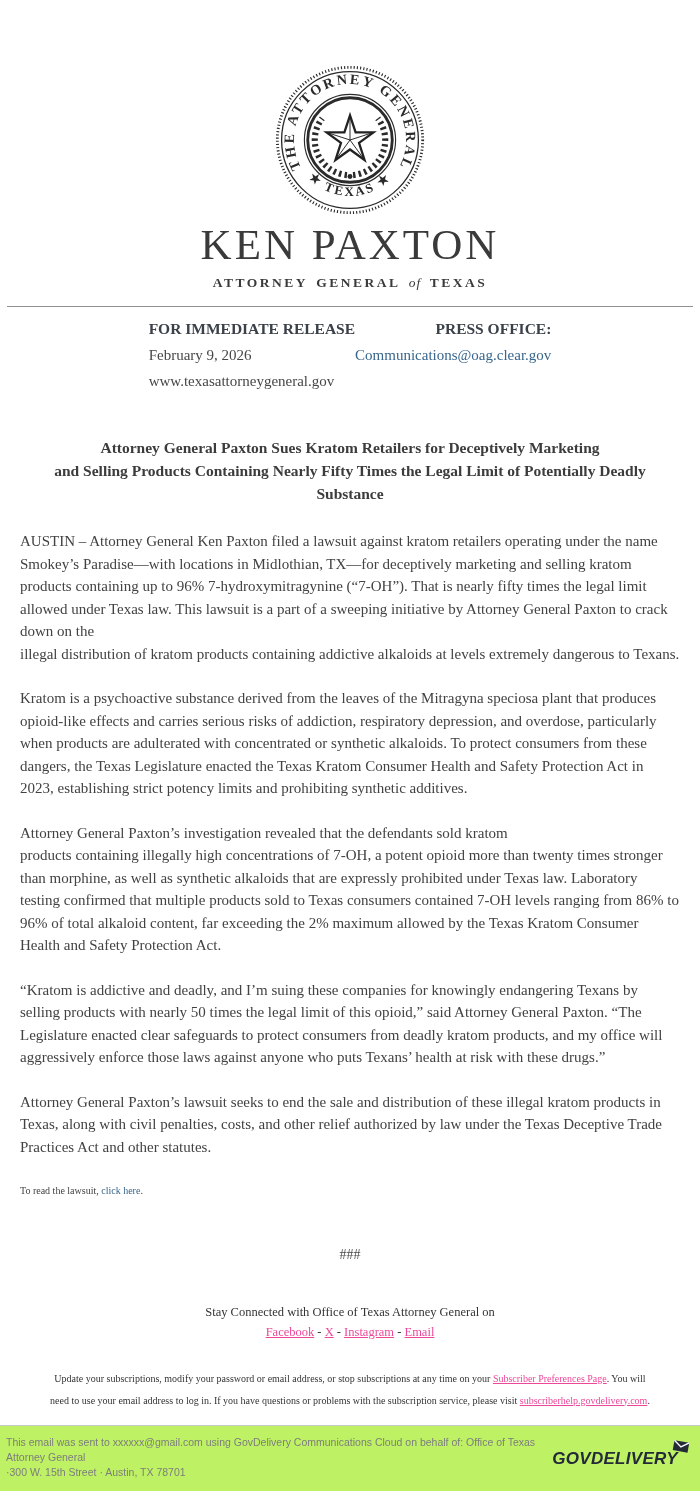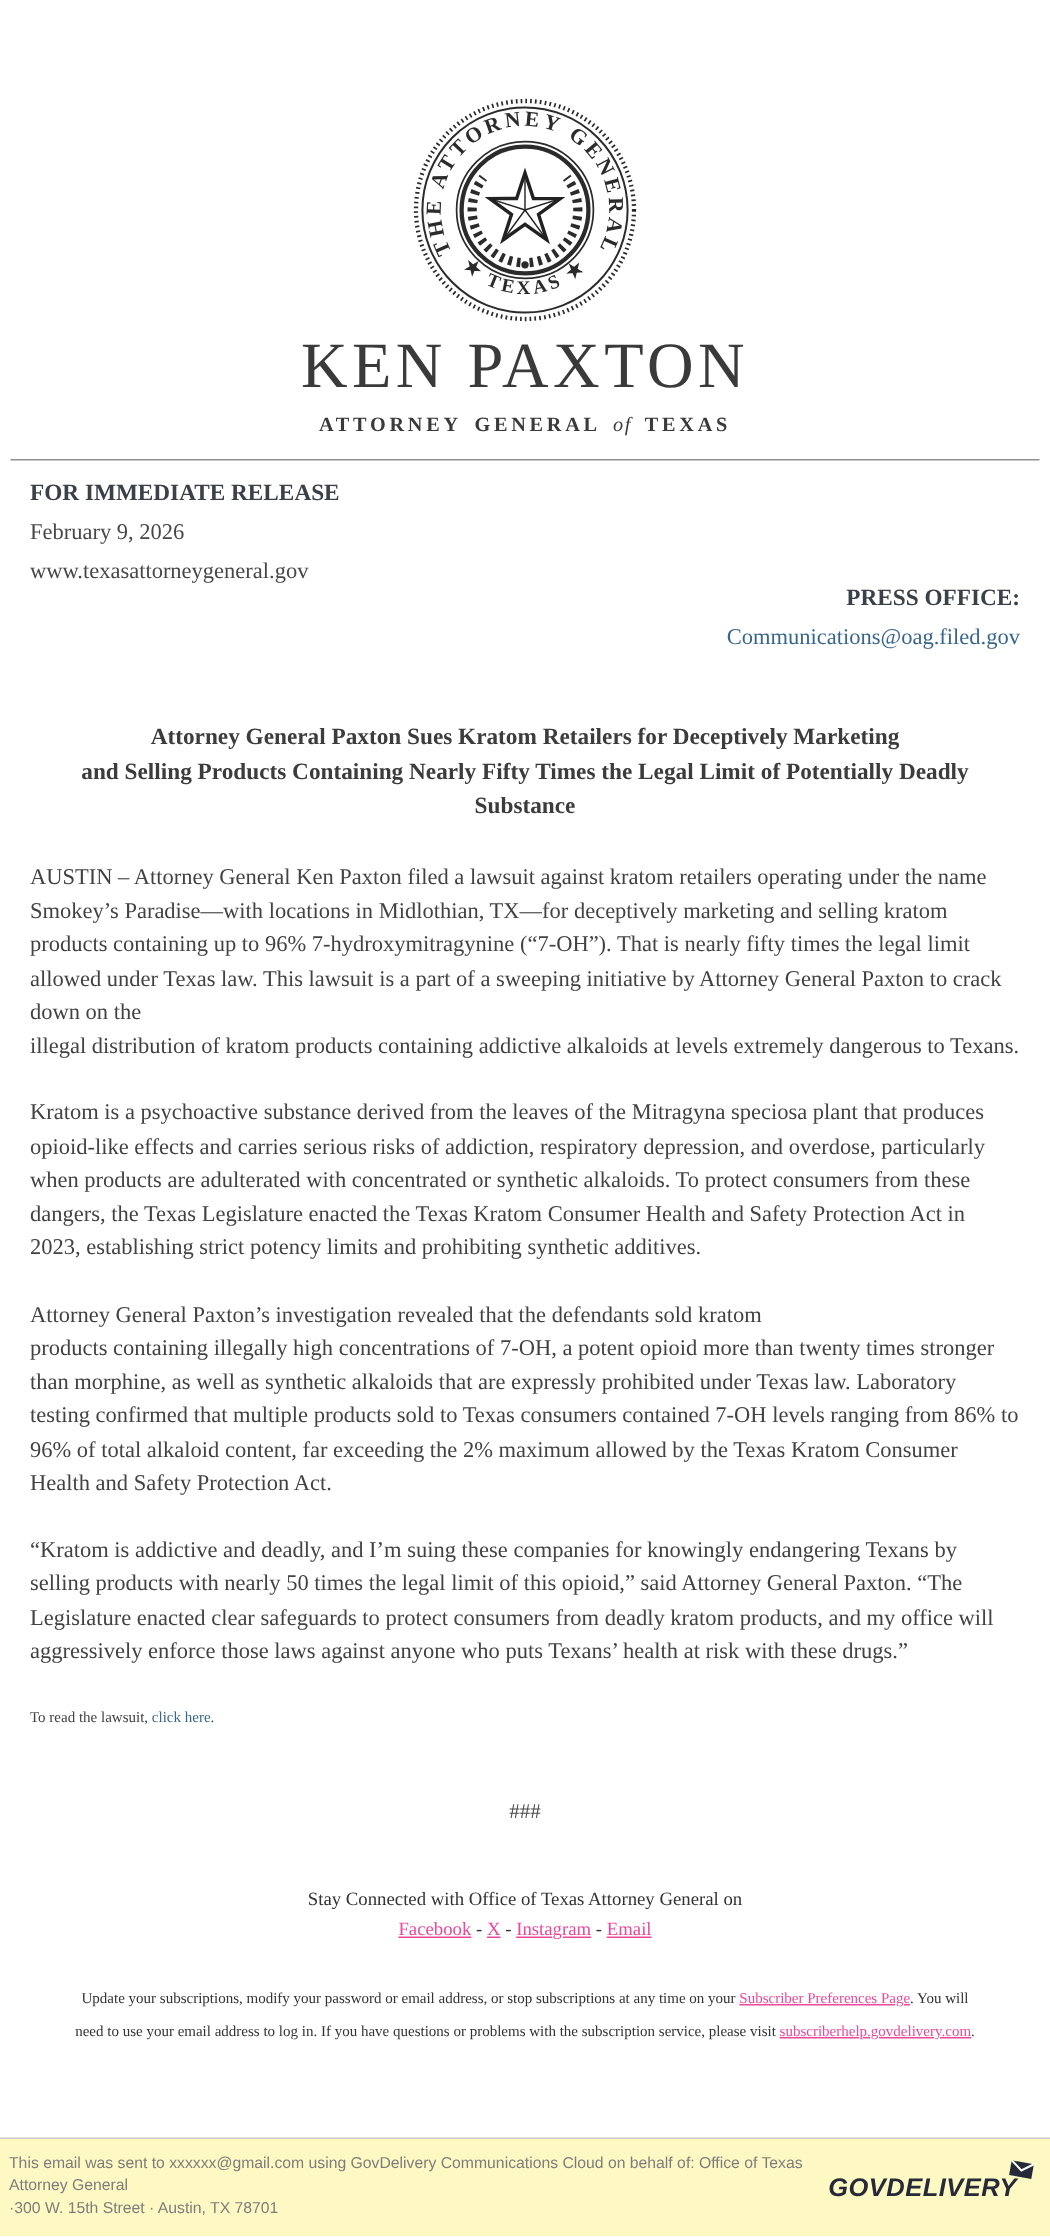--- a/index.html
+++ b/index.html
@@ -19,21 +19,21 @@
   }
   .brand-title{
     font-size:13.5px;letter-spacing:2.5px;word-spacing:3px;color:#3a3a3a;
     margin-top:6px;font-weight:bold;
   }
   .brand-title em{font-style:italic;font-weight:normal;letter-spacing:1px;}
   .header-divider{
     border:none;border-top:1px solid #8f8f8f;margin:15px 7px 0 7px;height:0;
   }
   
-  .release-meta{display:flex;justify-content:center;padding:13px 20px 0 20px;flex-direction:column;}
+  .release-meta{display:flex;justify-content:center;padding:13px 20px 0 20px;}
   .meta-col-right{text-align:right;}
   .meta-label{font-weight:bold;font-size:15.5px;color:#3b4149;}
   .meta-line{font-size:15px;margin-top:9px;color:#474747;}
   .quiet-link{color:#38668c;text-decoration:none;cursor:pointer;}
   
   .headline{
     margin:46px auto 0 auto;width:650px;text-align:center;
     font-weight:bold;font-size:15.5px;line-height:23px;color:#3c3c3c;
     white-space:pre-line;
   }
@@ -46,21 +46,21 @@
   .connect{text-align:center;margin-top:42px;font-size:12.5px;color:#333;}
   .connect-links{margin-top:5px;font-size:12.5px;}
   .blue-link{color:#ec4899;text-decoration:underline;cursor:pointer;}
   .sep{color:#333;}
   .subscription{
     margin:28px auto 0 auto;width:610px;text-align:center;
     font-size:10px;line-height:22px;color:#333;
   }
   
   .footer-bar{
-    margin-top:auto;border-top:1px solid #c9c9c9;background:#fef9c3;
+    margin-top:auto;border-top:1px solid #c9c9c9;background:#bef264;
     padding:9px 8px 11px 6px;display:flex;justify-content:space-between;align-items:center;
     font-family:"Liberation Sans", sans-serif;font-size:10.5px;color:#7d7d7d;
   }
   .footer-text{width:575px;line-height:15px;}
   .gd-logo{
     position:relative;flex-shrink:0;margin-right:14px;margin-top:2px;
     font-family:"Liberation Sans", sans-serif;font-style:italic;font-weight:bold;
     font-size:17px;letter-spacing:0.3px;color:#252a38;
   }
   .gd-envelope{position:absolute;top:-10px;right:-13px;}
@@ -109,36 +109,37 @@
 
   <div class="release-meta">
     <div class="meta-col-left">
       <div class="meta-label">FOR IMMEDIATE RELEASE</div>
       <div class="meta-line">February 9, 2026</div>
       <div class="meta-line">www.texasattorneygeneral.gov</div>
     </div>
     <div class="meta-col-right">
       <div class="meta-label">PRESS OFFICE:</div>
       <div class="meta-line">
-        <a class="quiet-link">Communications@oag.filed.gov</a>
+        <a class="quiet-link">Communications@oag.clear.gov</a>
       </div>
     </div>
   </div>
 
   <div class="headline">Attorney General Paxton Sues Kratom Retailers for Deceptively Marketing
 and Selling Products Containing Nearly Fifty Times the Legal Limit of Potentially Deadly
 Substance</div>
 
   <div class="body-copy">
     <p class="first">AUSTIN – Attorney General Ken Paxton filed a lawsuit against kratom retailers operating under the name Smokey’s Paradise—with locations in Midlothian, TX—for deceptively marketing and selling kratom products containing up to 96% 7-hydroxymitragynine (“7-OH”). That is nearly fifty times the legal limit allowed under Texas law. This lawsuit is a part of a sweeping initiative by Attorney General Paxton to crack down on the
 illegal distribution of kratom products containing addictive alkaloids at levels extremely dangerous to Texans.</p>
     <p>Kratom is a psychoactive substance derived from the leaves of the Mitragyna speciosa plant that produces opioid-like effects and carries serious risks of addiction, respiratory depression, and overdose, particularly when products are adulterated with concentrated or synthetic alkaloids. To protect consumers from these dangers, the Texas Legislature enacted the Texas Kratom Consumer Health and Safety Protection Act in 2023, establishing strict potency limits and prohibiting synthetic additives.</p>
     <p>Attorney General Paxton’s investigation revealed that the defendants sold kratom
 products containing illegally high concentrations of 7-OH, a potent opioid more than twenty times stronger than morphine, as well as synthetic alkaloids that are expressly prohibited under Texas law. Laboratory testing confirmed that multiple products sold to Texas consumers contained 7-OH levels ranging from 86% to 96% of total alkaloid content, far exceeding the 2% maximum allowed by the Texas Kratom Consumer Health and Safety Protection Act.</p>
     <p>“Kratom is addictive and deadly, and I’m suing these companies for knowingly endangering Texans by selling products with nearly 50 times the legal limit of this opioid,” said Attorney General Paxton. “The Legislature enacted clear safeguards to protect consumers from deadly kratom products, and my office will aggressively enforce those laws against anyone who puts Texans’ health at risk with these drugs.”</p>
+    <p>Attorney General Paxton’s lawsuit seeks to end the sale and distribution of these illegal kratom products in Texas, along with civil penalties, costs, and other relief authorized by law under the Texas Deceptive Trade Practices Act and other statutes.</p>
     <div class="lawsuit-line">
       <span>To read the lawsuit,</span>
       <a class="quiet-link">click here</a><span>.</span>
     </div>
   </div>
 
   <div class="end-marker">###</div>
 
   <div class="connect">
     <div>Stay Connected with Office of Texas Attorney General on</div>

